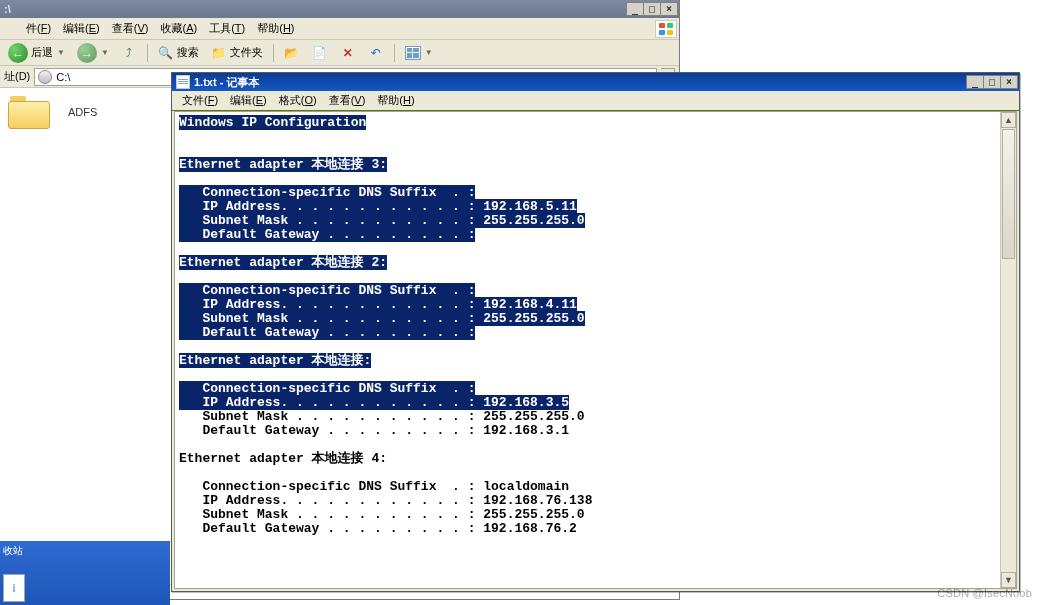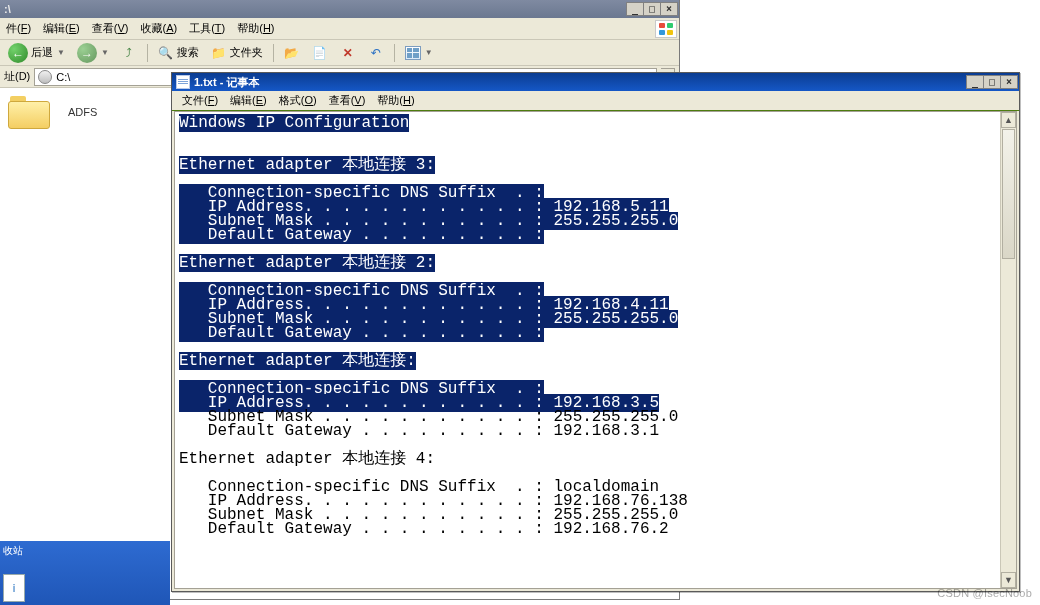--- a/index.html
+++ b/index.html
@@ -19,21 +19,21 @@
     padding:0 1px 0 4px; color:#eaeaea; font-weight:bold; font-size:11px;
   }
   .winbtns { display:flex; gap:0; }
   .winbtn { width:18px; height:14px; background:#d5d2c7; border:1px solid #808080;
             display:flex; align-items:center; justify-content:center; font-size:10px;
             font-family:"Lucida Console",monospace; font-weight:bold; color:#333;
             line-height:1; user-select:none; }
   .winbtn + .winbtn { margin-left:-1px; }
 
   .menubar { height:22px; background:#ece9d8; display:flex; align-items:center;
-             padding-left:0; border-bottom:1px solid #cac7b7; position:relative; }
+             padding-left:20px; border-bottom:1px solid #cac7b7; position:relative; }
   .menuitem { padding:2px 6px; }
   .menuitem .ak { text-decoration:underline; }
   .menubar-strip { position:absolute; right:2px; top:2px; width:22px; height:18px;
                    background:#fff; border:1px solid #c9c9c9; display:flex;
                    align-items:center; justify-content:center; }
   .winlogo { position:relative; width:14px; height:12px; }
   .winlogo span { position:absolute; width:6px; height:5px; border-radius:1px; }
   .winlogo .r { background:#e74c3c; left:0; top:0; }
   .winlogo .g { background:#2ecc71; right:0; top:0; }
   .winlogo .b { background:#3498db; left:0; bottom:0; }
@@ -110,22 +110,22 @@
   .np-scroll { position:absolute; right:0; top:0; bottom:0; width:16px;
                background:#ece9d8; border-left:1px solid #cac7b7; }
   .np-scroll .arrow { height:16px; background:#ece9d8; border:1px solid #b2afa1;
                       display:flex; align-items:center; justify-content:center;
                       font-size:9px; color:#555; }
   .np-scroll .thumb { position:absolute; left:1px; right:1px; top:17px; height:130px;
                       background:linear-gradient(#f3f2ea,#dad7c7); border:1px solid #b2afa1; }
   .np-scroll .abot { position:absolute; left:0; right:0; bottom:0; }
 
   .textarea { position:absolute; left:0; right:16px; top:0; bottom:0; padding:4px 4px;
-              font-family:"Lucida Console","Courier New",monospace; font-size:16px;
-              font-weight:normal; line-height:14px; white-space:pre; color:#000; }
+              font-family:"Lucida Console","Courier New",monospace; font-size:13px;
+              font-weight:bold; line-height:14px; white-space:pre; color:#000; }
   .hl { background:#0a246a; color:#fff; }
 
   
   .wm { position:absolute; right:8px; bottom:6px; font-size:11px; color:rgba(0,0,0,.35);
         font-family:Arial, sans-serif; letter-spacing:.2px; }
 </style>
 </head>
 <body>
 
 <div class="explorer">

